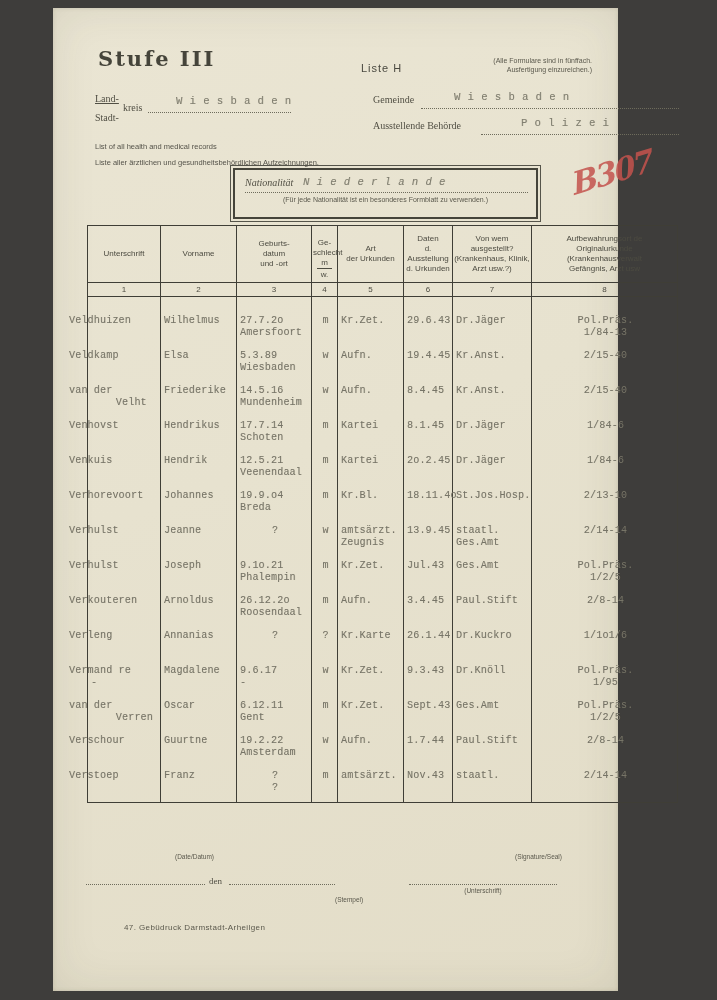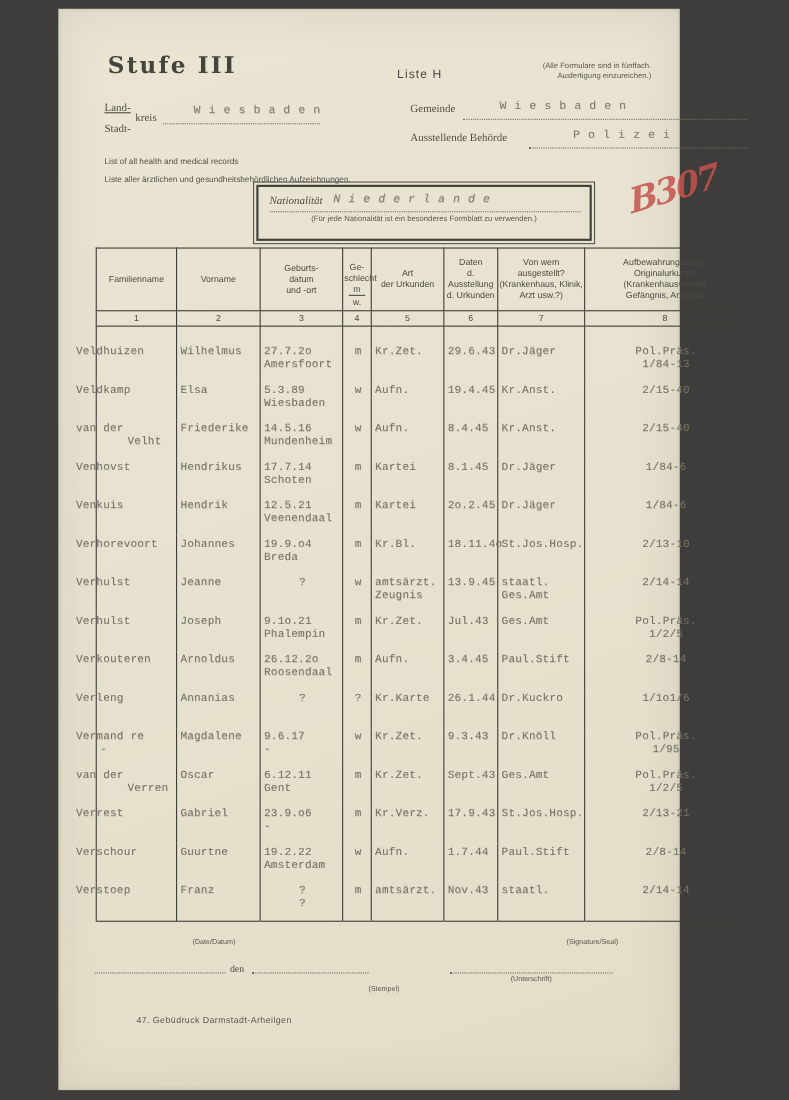--- a/index.html
+++ b/index.html
@@ -115,21 +115,21 @@
         <col style="width:76px">
         <col style="width:75px">
         <col style="width:26px">
       <col style="width:66px">
         <col style="width:49px">
         <col style="width:79px">
         <col style="width:146px">
     </colgroup>
     <thead>
       <tr>
-        <th>Familienname</th>
+        <th>Unterschrift</th>
         <th>Vorname</th>
         <th>Geburts-
 datum
 und -ort</th>
         <th>
           <span style="white-space:pre-line;text-align:right;">Ge-
 schlecht</span>
           <span class="mwbox"><span class="m">m</span><span class="w">w.</span></span>
         </th>
         <th>Art
@@ -290,31 +290,20 @@
           <td class="c-geb">6.12.11
 Gent</td>
           <td class="c-sex">m</td>
           <td class="c-art">Kr.Zet.</td>
           <td class="c-dat">Sept.43</td>
           <td class="c-von">Ges.Amt</td>
           <td class="c-ort">Pol.Präs.
 1/2/5</td>
         </tr>
         <tr>
-          <td class="c-fam">Verrest</td>
-          <td class="c-vor">Gabriel</td>
-          <td class="c-geb">23.9.o6
--</td>
-          <td class="c-sex">m</td>
-          <td class="c-art">Kr.Verz.</td>
-          <td class="c-dat">17.9.43</td>
-          <td class="c-von">St.Jos.Hosp.</td>
-          <td class="c-ort">2/13-21</td>
-        </tr>
-        <tr>
           <td class="c-fam">Verschour</td>
           <td class="c-vor">Guurtne</td>
           <td class="c-geb">19.2.22
 Amsterdam</td>
           <td class="c-sex">w</td>
           <td class="c-art">Aufn.</td>
           <td class="c-dat">1.7.44</td>
           <td class="c-von">Paul.Stift</td>
           <td class="c-ort">2/8-14</td>
         </tr>

